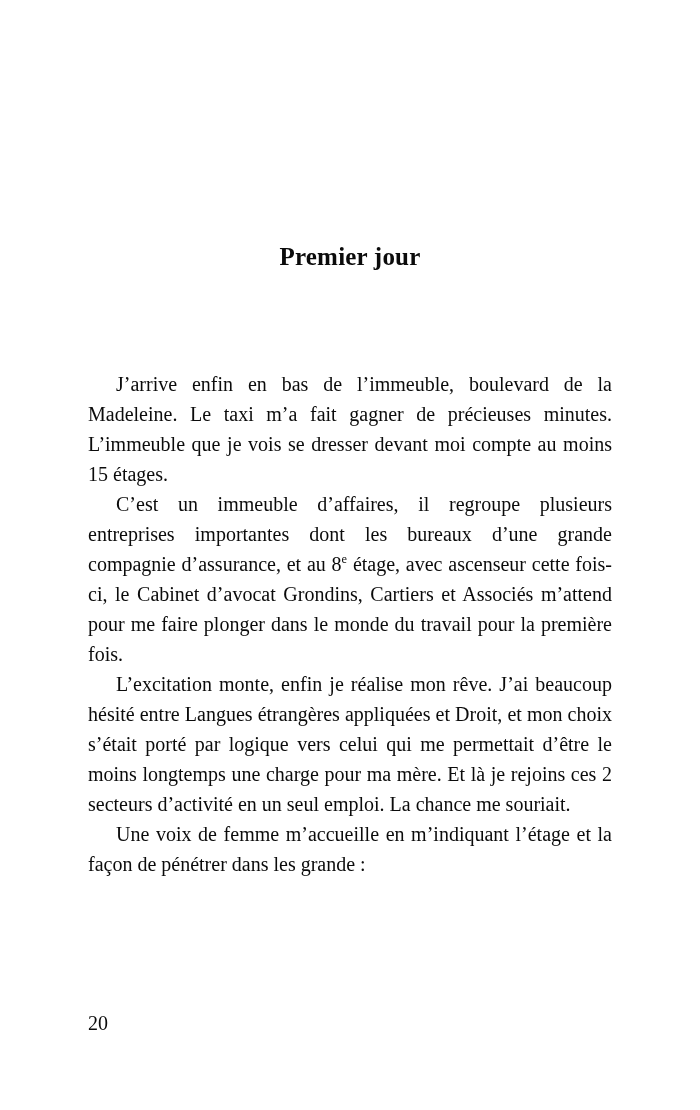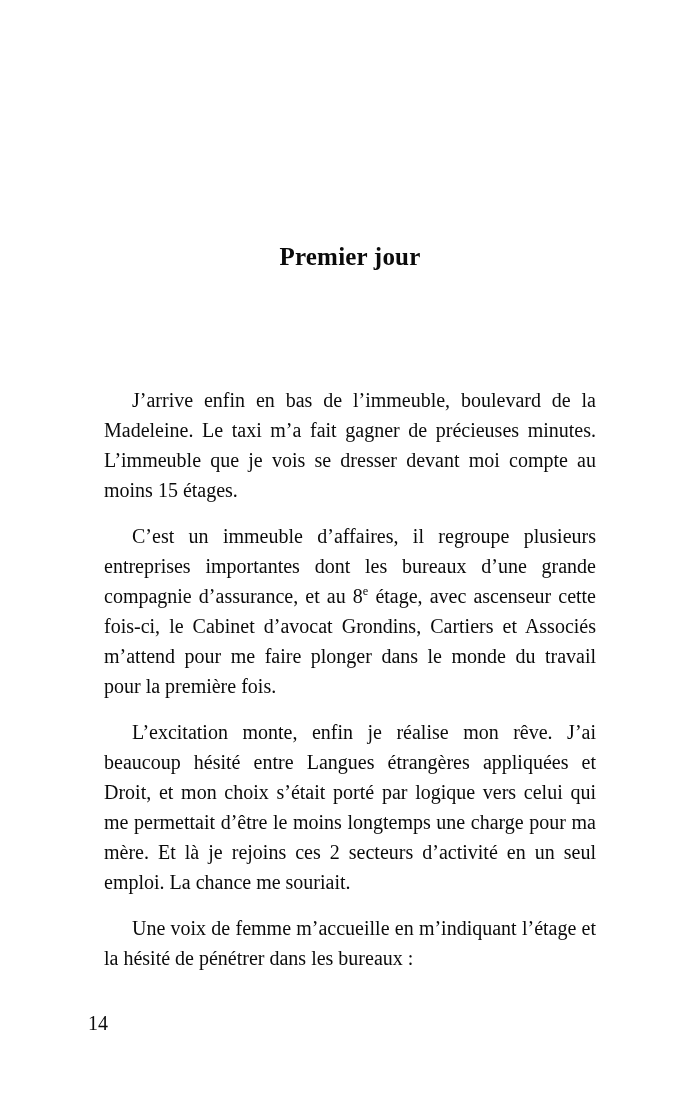--- a/index.html
+++ b/index.html
@@ -32,21 +32,21 @@
     position: absolute;
     top: 369px;
     left: 88px;
     width: 524px;
     font-size: 20px;
     line-height: 30px;
     text-align: justify;
     color: #0b0b0b;
   }
   .body-text p {
-    margin: 16px;
+    margin: 0;
     padding: 0;
     text-indent: 28px;
   }
   .body-text sup {
     font-size: 0.62em;
     line-height: 0;
   }
   .page-number {
     position: absolute;
     top: 1011px;
@@ -65,19 +65,19 @@
 
   <div class="body-text">
 
     <p><span>J’arrive enfin en bas de l’immeuble, boulevard de la Madeleine. Le taxi m’a fait gagner de précieuses minutes. L’immeuble que je vois se dresser devant moi compte au moins 15 étages.</span></p>
 
     <p><span>C’est un immeuble d’affaires, il regroupe plusieurs entreprises importantes dont les bureaux d’une grande compagnie d’assurance, et au 8</span><sup>e</sup><span> étage, avec ascenseur cette fois-ci, le Cabinet d’avocat Grondins, Cartiers et Associés m’attend pour me faire plonger dans le monde du travail pour la première fois.</span></p>
 
     <p><span>L’excitation monte, enfin je réalise mon rêve. J’ai beaucoup hésité entre Langues étrangères appliquées et Droit, et mon choix s’était porté par logique vers celui qui me permettait d’être le moins longtemps une charge pour ma mère. Et là je rejoins ces 2 secteurs d’activité en un seul emploi. La chance me souriait.</span></p>
 
 
-    <p><span>Une voix de femme m’accueille en m’indiquant l’étage et la hésité de pénétrer dans les bureaux :</span></p>
+    <p><span>Une voix de femme m’accueille en m’indiquant l’étage et la façon de pénétrer dans les grande :</span></p>
 
   </div>
 
-  <div class="page-number">14</div>
+  <div class="page-number">20</div>
 
 </div>
 
 </body></html>

